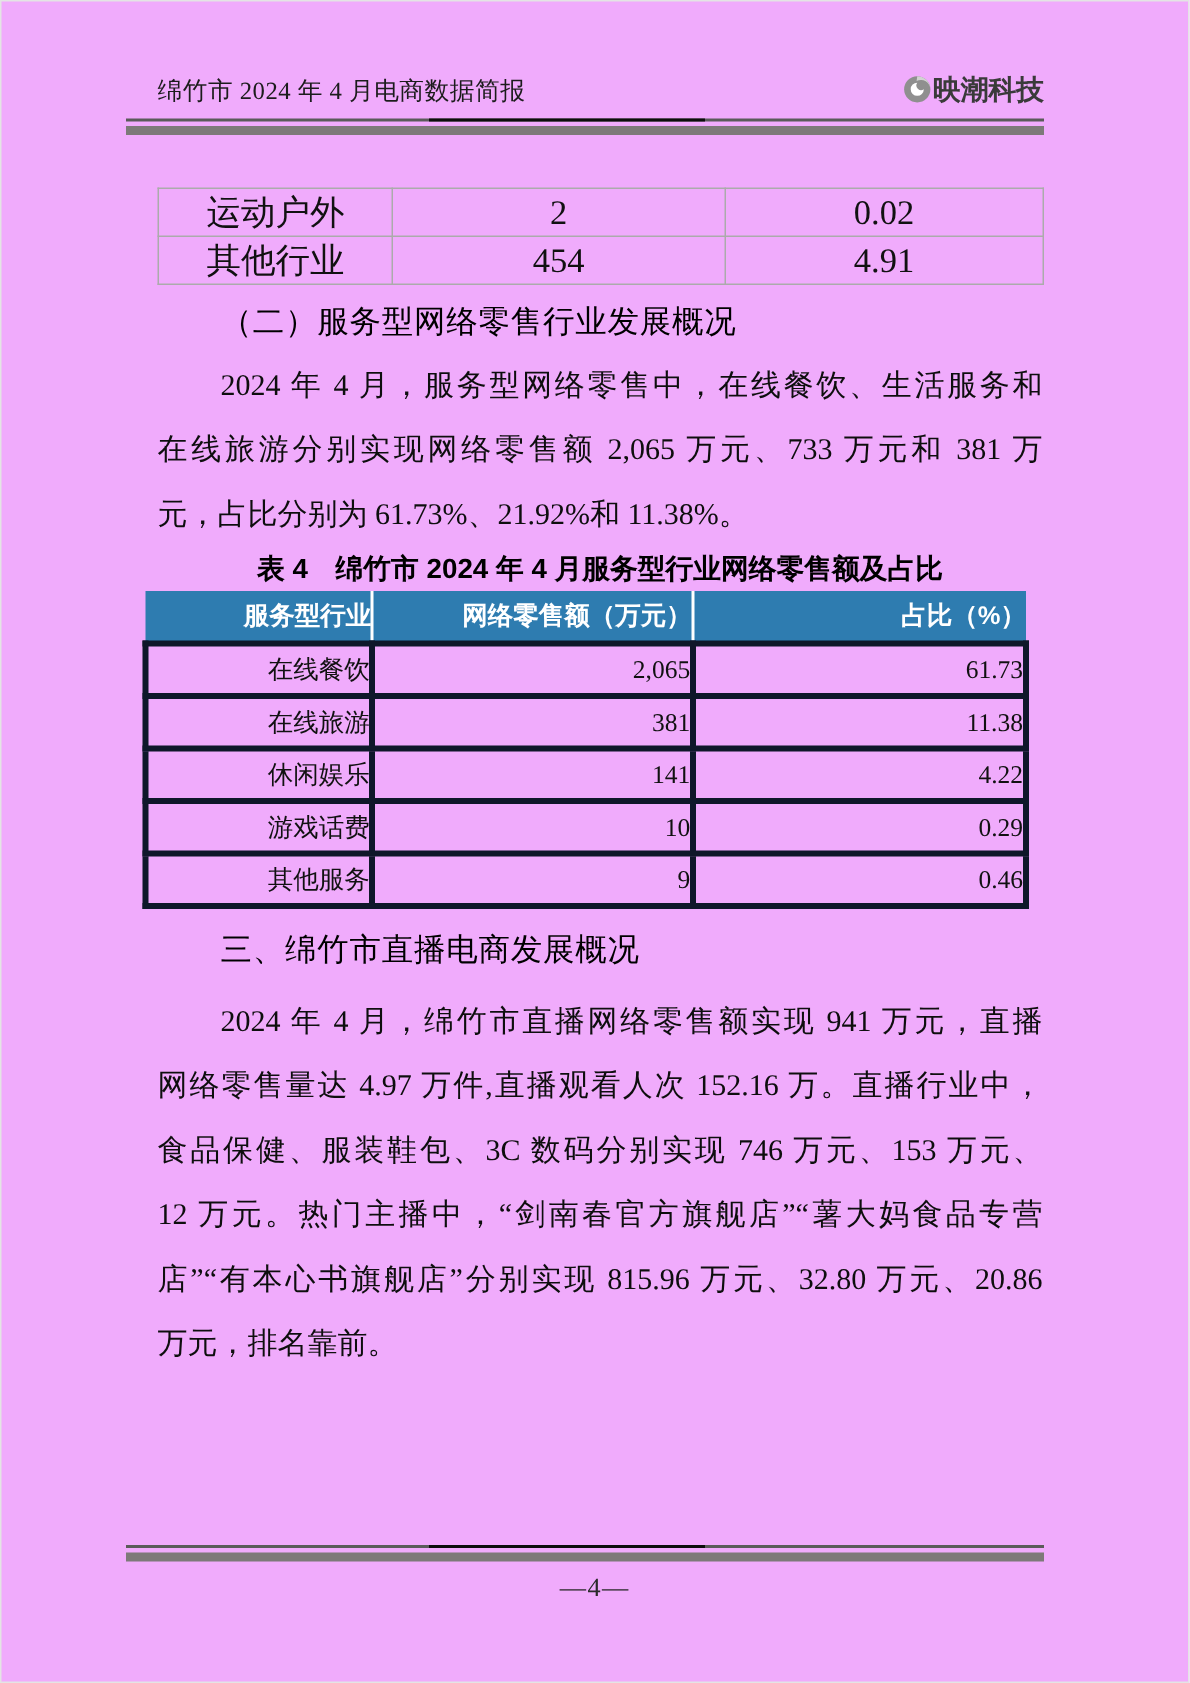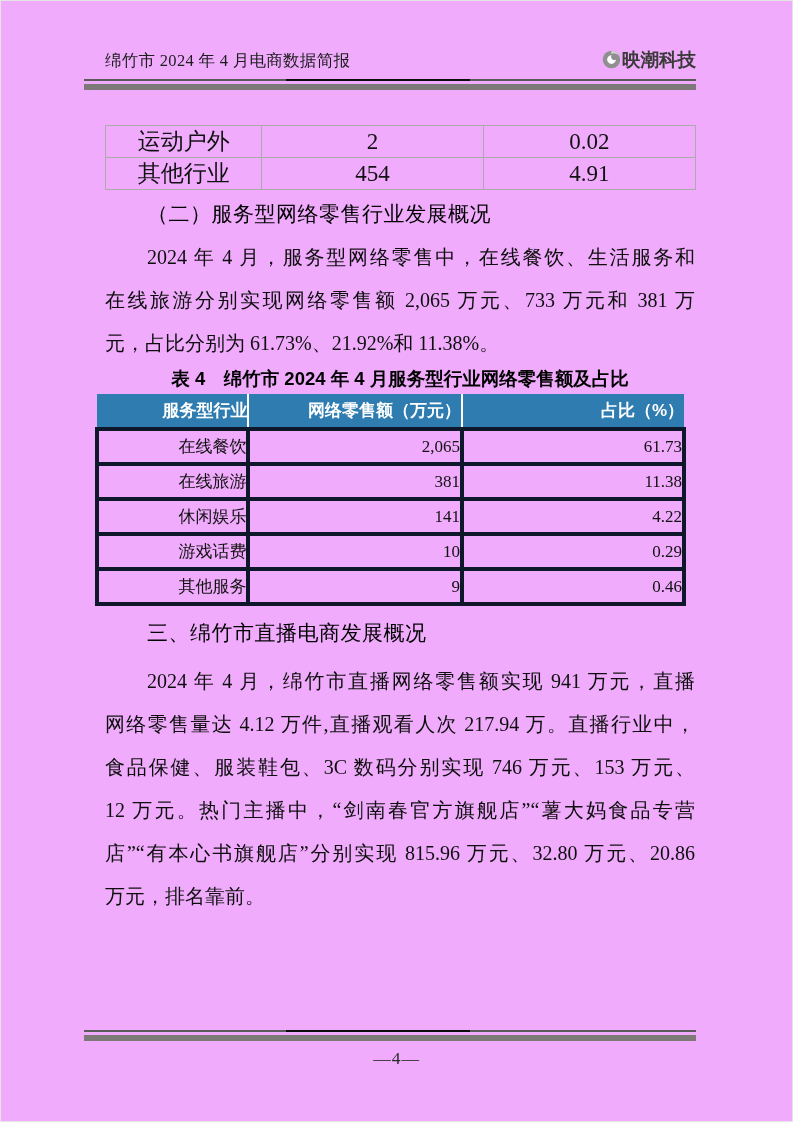--- a/index.html
+++ b/index.html
@@ -126,21 +126,21 @@
         <td>其他服务</td>
         <td>9</td>
         <td>0.46</td>
       </tr>
     </tbody>
   </table>
 
   <div class="heading" style="top:619px;padding-left:42px;">三、绵竹市直播电商发展概况</div>
   <div class="para" style="top:660px">
     <div class="pline first">2024 年 4 月，绵竹市直播网络零售额实现 941 万元，直播</div>
-    <div class="pline">网络零售量达 4.12 万件,直播观看人次 217.94 万。直播行业中，</div>
+    <div class="pline">网络零售量达 4.97 万件,直播观看人次 152.16 万。直播行业中，</div>
     <div class="pline">食品保健、服装鞋包、3C 数码分别实现 746 万元、153 万元、</div>
     <div class="pline">12 万元。热门主播中，“剑南春官方旗舰店”“薯大妈食品专营</div>
     <div class="pline">店”“有本心书旗舰店”分别实现 815.96 万元、32.80 万元、20.86</div>
     <div class="pline last">万元，排名靠前。</div>
   </div>
 
   <div class="rule thin" style="top:1030px">
       <i></i>
     </div>
   <div class="rule thick" style="top:1035px"></div>

